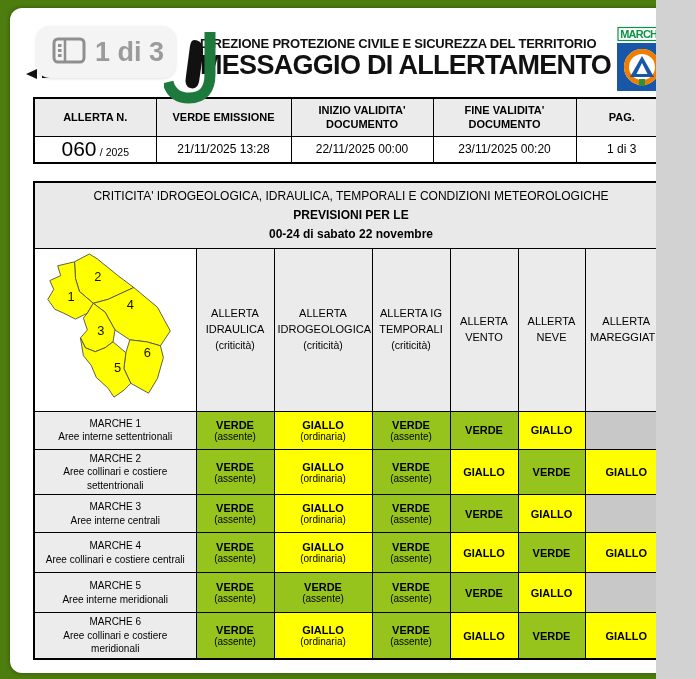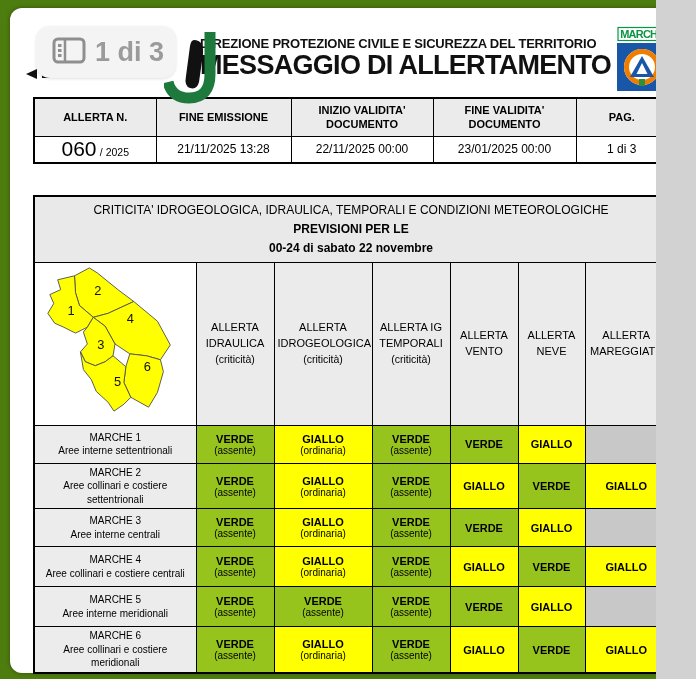--- a/index.html
+++ b/index.html
@@ -36,21 +36,21 @@
   
   table { border-collapse:collapse; table-layout:fixed; }
   td { border:1.5px solid #000; text-align:center; vertical-align:middle; overflow:hidden; }
 
   .info-table { position:absolute; left:23px; top:89px; width:634px; border:2px solid #000; }
   .info-table .hdr td { height:38px; background:#ebebeb; font-weight:bold; font-size:11px; line-height:1.3; }
   .info-table .val td { height:27px; background:#fff; font-size:12px; }
   .num-big { font-size:21px; }
   .num-small { font-size:10.5px; }
 
-  .alert-table { position:absolute; left:23px; top:187px; width:634px; border:2px solid #000;padding-left:36px; }
+  .alert-table { position:absolute; left:23px; top:173px; width:634px; border:2px solid #000;padding-left:36px; }
   .alert-table .title-band td { height:66px; background:#e9e9e9; font-size:12px; line-height:1.55; padding:4px 10px; }
   .alert-table .title-band .t1 { font-weight:normal; display:block; }
   .alert-table .title-band .t2, .alert-table .title-band .t3 { font-weight:bold; display:block; }
 
   .alert-table .colhdr td { height:160px; background:#ebebeb; font-size:11px; line-height:1.4; padding:2px 3px; }
   .alert-table .colhdr td.map-cell { background:#ffffff; padding:0; }
   .colhdr .sub { display:block; font-size:10.5px; margin-top:1px; }
 
   .zone-cell { background:#ececec; font-size:10px; line-height:1.35; padding:2px 3px; }
   .zone-cell .zname { display:block; }
@@ -124,33 +124,33 @@
       <colgroup>
           <col style="width:122px">
           <col style="width:135px">
           <col style="width:142px">
           <col style="width:143px">
           <col style="width:92px">
         </colgroup>
       <tbody>
           <tr class="hdr">
         <td>ALLERTA N.</td>
-        <td>FINE EMISSIONE</td>
+        <td>VERDE EMISSIONE</td>
         <td>INIZIO VALIDITA' DOCUMENTO</td>
         <td>FINE VALIDITA' DOCUMENTO</td>
         <td>PAG.</td>
       </tr>
       <tr class="val">
         <td>
           <span class="num-big">060</span>
           <span class="num-small">/ 2025</span>
         </td>
         <td>21/11/2025 13:28</td>
         <td>22/11/2025 00:00</td>
-        <td>23/01/2025 00:00</td>
+        <td>23/11/2025 00:20</td>
         <td>1 di 3</td>
       </tr>
     </tbody>
       </table>
 
     <table class="alert-table">
       <colgroup>
           <col style="width:162px">
           <col style="width:78px">
           <col style="width:98px">

